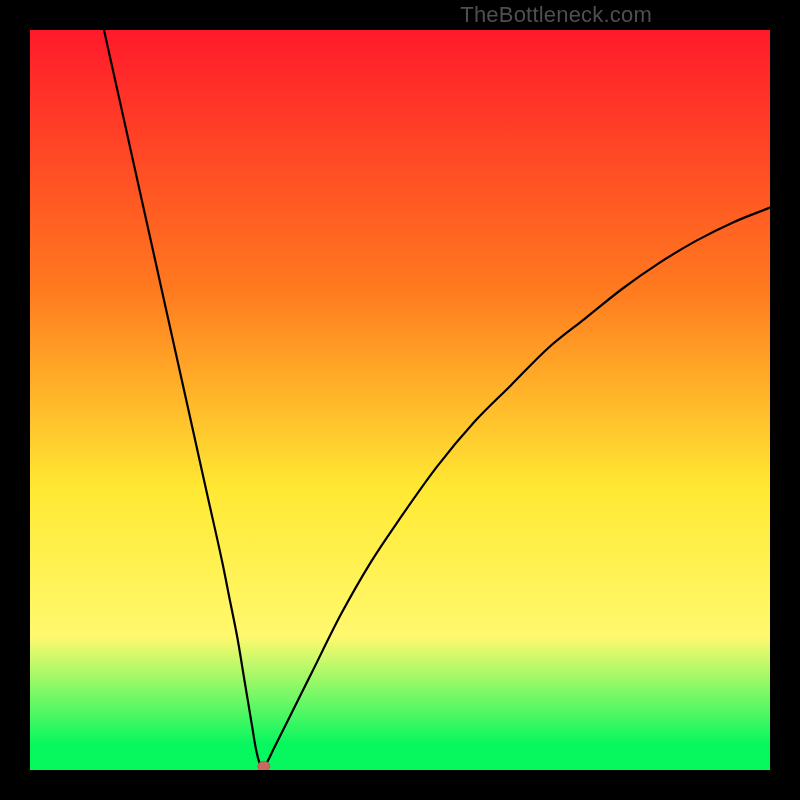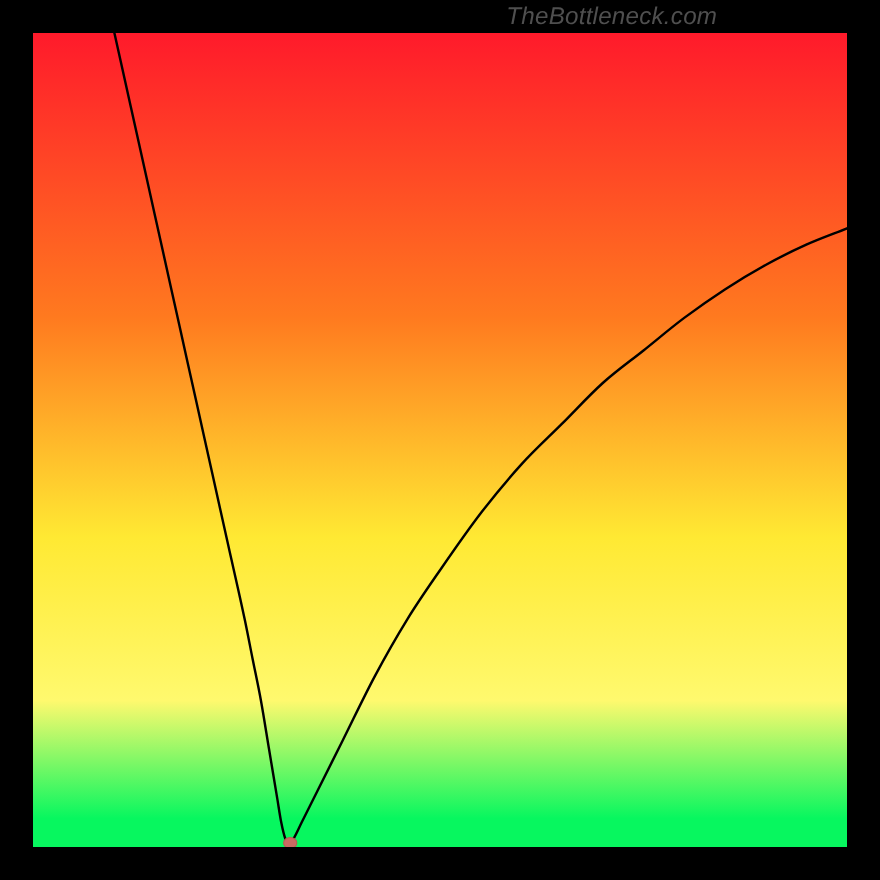--- a/index.html
+++ b/index.html
@@ -9,21 +9,20 @@
     height: 800px;
     overflow: hidden;
     background: #000;
     font-family: Arial, Helvetica, sans-serif;
   }
   .frame {
     position: relative;
     width: 660px;
     height: 800px;
     background: #000;
-    font-style: italic;
   }
   .plot {
     position: absolute;
     left: 30px;
     top: 30px;
     width: 740px;
     height: 740px;
   }
   .watermark {
     position: absolute;

